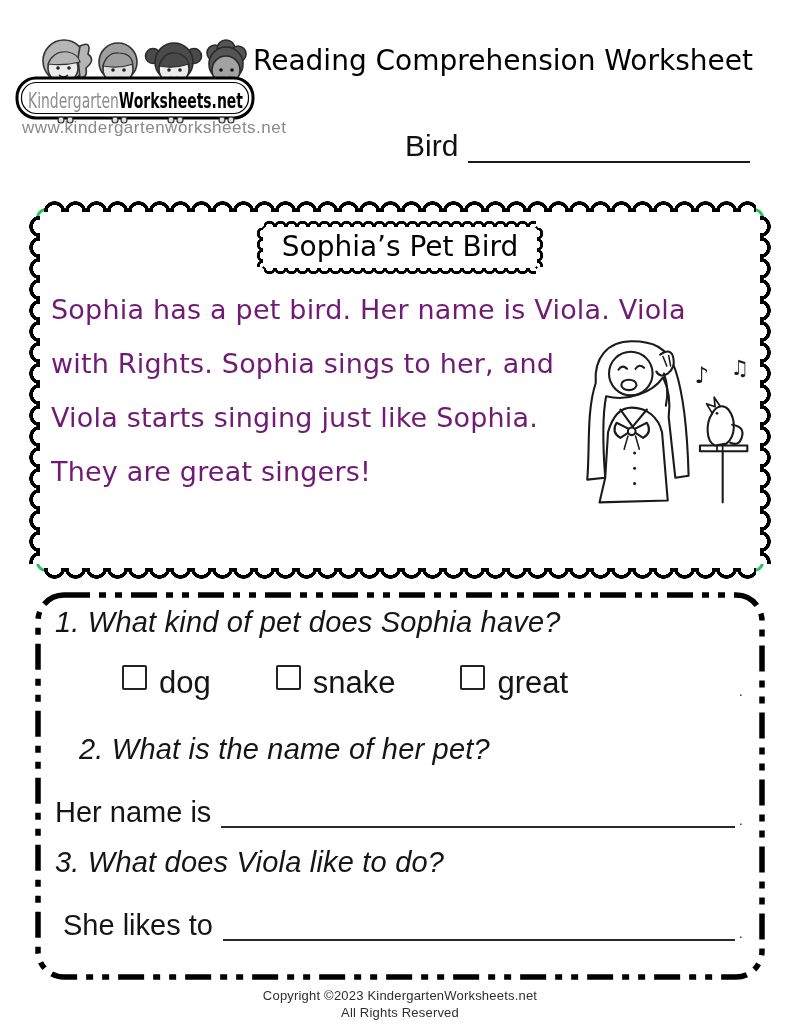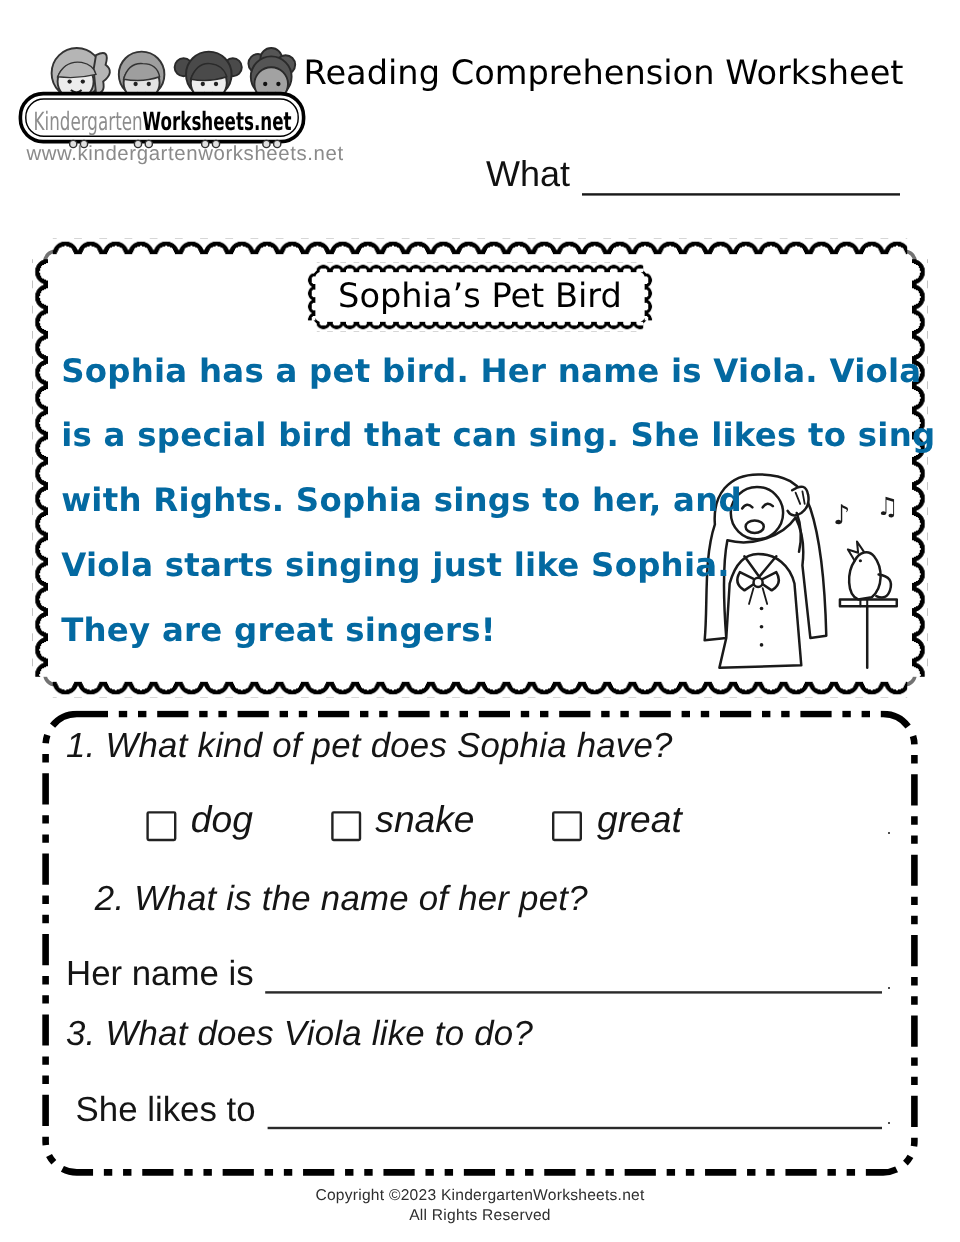--- a/index.html
+++ b/index.html
@@ -23,21 +23,21 @@
   .name-row {
     position:absolute; left:405px; top:131px; width:345px;
     display:flex; align-items:flex-end;
   }
   .name-label { font-size:30px; color:#111; line-height:1; padding-bottom:2px; }
   .name-line { flex:1; margin-left:10px; border-bottom:2.5px solid #1a1a1a; height:30px; }
 
   
   .story-box {
     position:absolute; left:36px; top:208px; width:728px; height:364px;
-    border:3px solid #737373; border-radius:10px; background:#fff;
+    border:3px solid #22c55e; border-radius:10px; background:#fff;
   }
   .sc { position:absolute; pointer-events:none; }
   .sc.t { left:5px; right:5px; top:-12px; height:13px;
     background:radial-gradient(circle at 50% 100%, #fff 0 7px, #000 7px 10.5px, transparent 11px);
     background-size:21px 13px; background-repeat:repeat-x; }
   .sc.b { left:5px; right:5px; bottom:-12px; height:13px;
     background:radial-gradient(circle at 50% 0%, #fff 0 7px, #000 7px 10.5px, transparent 11px);
     background-size:21px 13px; background-repeat:repeat-x; }
   .sc.l { top:5px; bottom:5px; left:-12px; width:13px;
     background:radial-gradient(circle at 100% 50%, #fff 0 7px, #000 7px 10.5px, transparent 11px);
@@ -59,37 +59,37 @@
     background-size:11px 8px; left:2px; right:2px; }
   .story-label .sc.l { left:-7px; width:8px;
     background:radial-gradient(circle at 100% 50%, #fff 0 3.5px, #000 3.5px 6px, transparent 6.5px);
     background-size:8px 11px; top:2px; bottom:2px; }
   .story-label .sc.r { right:-7px; width:8px;
     background:radial-gradient(circle at 0% 50%, #fff 0 3.5px, #000 3.5px 6px, transparent 6.5px);
     background-size:8px 11px; top:2px; bottom:2px; }
 
   .passage {
     position:absolute; left:12px; right:6px; top:72px; bottom:2px;
-    font-family:"DejaVu Sans", sans-serif; font-size:27px; font-weight:700;
-    color:#0369a1; letter-spacing:0.2px;
+    font-family:"DejaVu Sans", sans-serif; font-size:27px; font-weight:400;
+    color:#701a75; letter-spacing:0.2px;
   }
   .passage .pline { height:54px; line-height:54px; white-space:nowrap; }
   .illus { float:right; width:180px; height:172px; margin:-4px 2px 0 6px; }
 
   
   .questions-box {
     position:absolute; left:35px; top:592px; width:730px; height:388px;
     padding:14px 22px 0 20px;
   }
   .qframe { position:absolute; left:0; top:0; width:730px; height:388px; }
   .qtext { font-size:29px; color:#151515; letter-spacing:0.2px;font-style:italic; }
   .options-row {
     display:flex; align-items:center; margin:24px 0 0 67px; height:40px;
   }
-  .option { display:flex; align-items:flex-end;font-style:italic; }
+  .option { display:flex; align-items:flex-start; }
   .option + .option { margin-left:65px; }
   .checkbox {
     width:25px; height:25px; border:2.5px solid #222; border-radius:2px;
     background:#fff; margin-right:12px; flex:0 0 auto;
   }
   .option-label { font-size:31px; color:#151515; }
   .row-spacer { flex:1; }
   .tiny-period { font-size:15px; color:#333; align-self:flex-end; padding-bottom:4px; }
 
   .q2text { margin-top:30px;margin-left:24px; }
@@ -173,41 +173,40 @@
         <circle cx="208" cy="100" r="3"></circle>
           <circle cx="217" cy="100" r="3"></circle>
       </g>
     </svg>
   </div>
 
   <h1 class="page-title">Reading Comprehension Worksheet</h1>
   <div class="site-url">www.kindergartenworksheets.net</div>
 
   <div class="name-row">
-    <span class="name-label">What</span>
+    <span class="name-label">Bird</span>
     <span class="name-line"></span>
   </div>
 
   <section class="story-box">
     <span class="sc t"></span>
     <span class="sc b"></span>
     <span class="sc l"></span>
     <span class="sc r"></span>
 
     <div class="story-label">
       <span class="sc t"></span>
       <span class="sc b"></span>
       <span class="sc l"></span>
       <span class="sc r"></span>
       <span>Sophia’s Pet Bird</span>
     </div>
 
     <div class="passage">
       <div class="pline">Sophia has a pet bird. Her name is Viola. Viola</div>
-      <div class="pline">is a special bird that can sing. She likes to sing</div>
       <div>
         <div class="illus">
           <svg width="180" height="172" viewBox="0 0 190 180" fill="none" stroke="#1a1a1a" stroke-width="2.2" stroke-linecap="round" stroke-linejoin="round">
 
             <path d="M62,8 C36,8 22,26 24,52 C14,82 18,122 15,154 L34,152 C31,112 31,86 35,66 C58,72 84,62 95,46 C101,58 103,72 101,88 L108,152 L122,150 C121,110 118,68 108,38 C100,14 84,8 62,8 Z" fill="#fff"></path>
 
             <circle cx="61" cy="42" r="23" fill="#fff"></circle>
             <path d="M48,38 q4,-6 9,-1"></path>
             <path d="M66,37 q4,-6 9,-1"></path>
             <ellipse cx="59" cy="54" rx="8" ry="5.5" fill="#fff"></ellipse>

